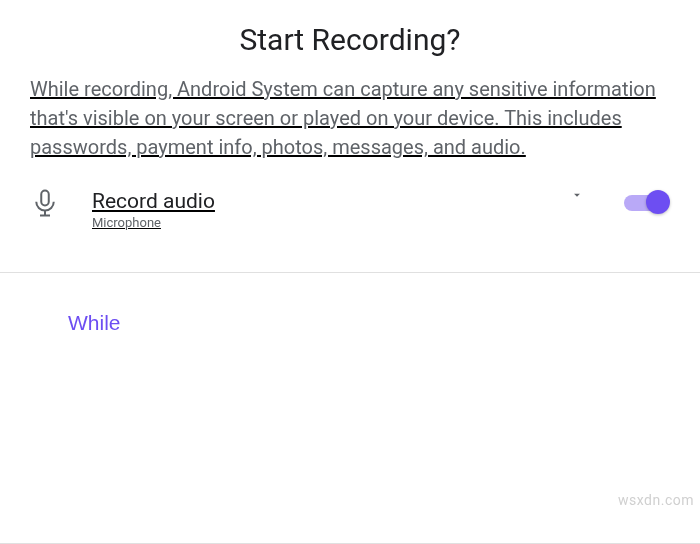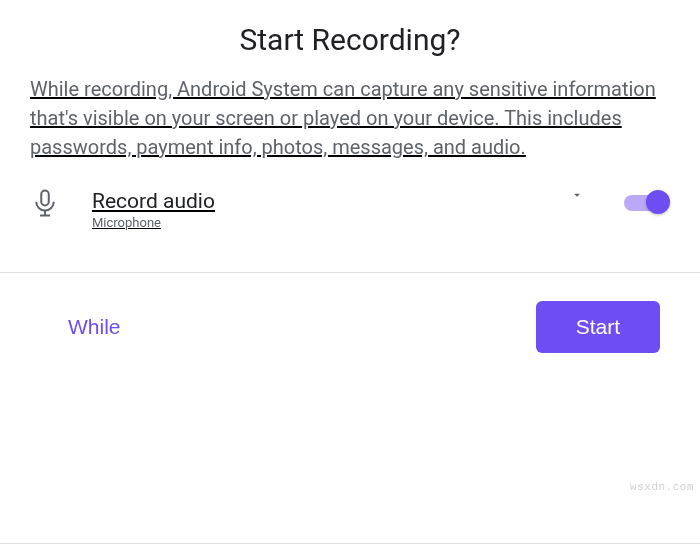--- a/index.html
+++ b/index.html
@@ -127,27 +127,26 @@
       color: #fff;
       font-size: 21px;
       font-weight: 500;
       cursor: pointer;
       padding: 14px 40px;
       border-radius: 6px;
     }
     .watermark {
       position: absolute;
       right: 6px;
-      bottom: 51px;
-      font-size: 11px;
+      bottom: 36px;
+      font-size: 14px;
       color: #d0d0d0;
       writing-mode: horizontal-tb;
       transform: rotate(0);
       letter-spacing: 0.5px;
-      font-family: Liberation Mono, monospace;
     }
     .bottom-line {
       position: absolute;
       bottom: 0;
       left: 0;
       right: 0;
       height: 1px;
       background: #e0e0e0;
     }
   </style>
@@ -183,18 +182,17 @@
         <div class="switch-thumb"></div>
       </div>
     </div>
 
   </div>
 
   <div class="divider"></div>
 
   <div class="dialog-actions">
     <button class="btn-flat">While</button>
-    <button class="btn-raised">Start</button>
   </div>
 </div>
 
 <div class="watermark">wsxdn.com</div>
 <div class="bottom-line"></div>
 
 </body></html>

